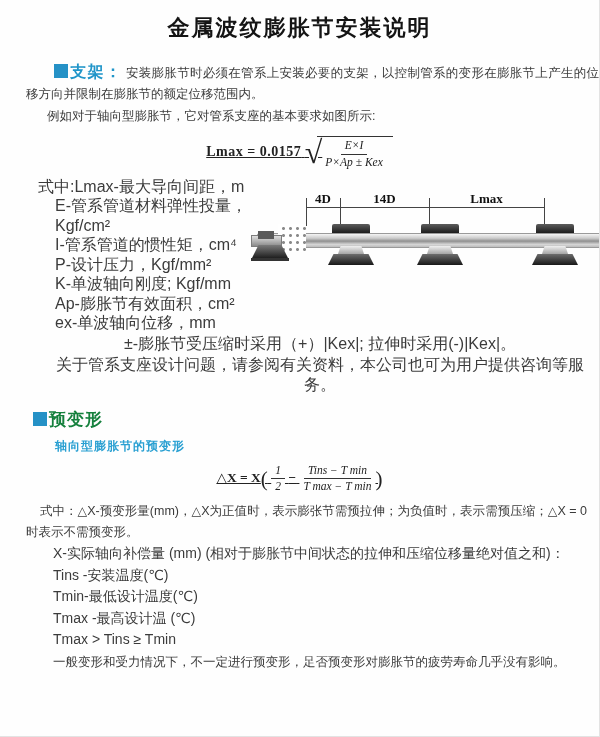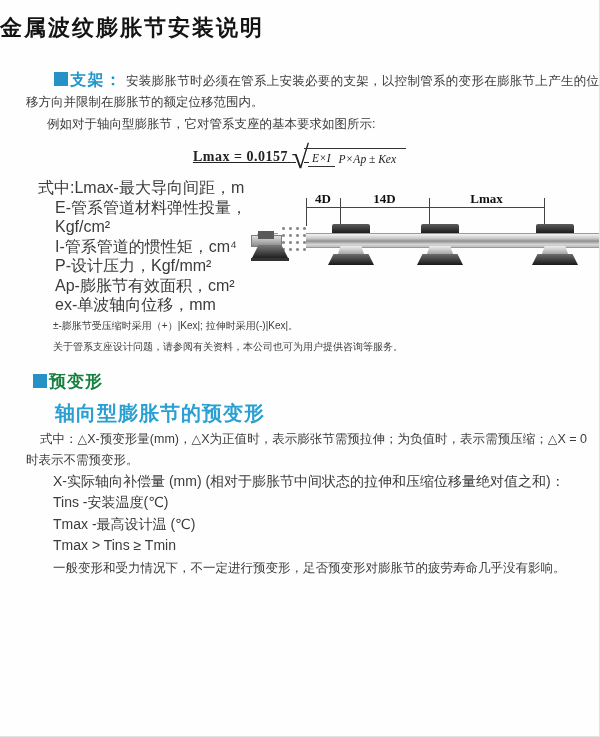--- a/index.html
+++ b/index.html
@@ -4,49 +4,49 @@
 <style>
   html,body{margin:0;padding:0;background:#fff;}
   .page{
     position:relative; width:600px; height:737px; overflow:hidden;
     background:#fefefe; color:#3b3b3b;
     font-family:"Liberation Sans","DejaVu Sans",sans-serif;
     border-right:1px solid #e3e3e3; border-bottom:1px solid #e3e3e3;
     box-sizing:border-box;
   }
   .title{
-    margin:13px 0 26px; text-align:left;
+    margin:13px 0 18px; text-align:center;
     font-size:22px; font-weight:700; color:#141414; letter-spacing:2px;
   }
   .para{margin:0 0 0 26px; font-size:12.5px; line-height:21px; text-align:justify; color:#3b3b3b;}
   .p1{text-indent:28px;}
   .sec-head{color:#2095c9; font-size:16px; font-weight:700; letter-spacing:1px;}
   .sq{display:inline-block; width:14px; height:14px; background:#2591c6; vertical-align:-1px; margin-right:2px;}
   .example-line{margin-top:1px; text-indent:21px;}
 
   
   .formula-block{
     text-align:center; margin:9px 0 7px;
     font-family:"Liberation Serif","DejaVu Serif",serif; color:#222; font-size:14px;text-decoration:underline;
   }
   .f-pre{font-weight:700; letter-spacing:0.5px;}
   .rad{font-size:32px; line-height:0.85; vertical-align:middle; font-weight:400; color:#222;}
   .radbody{display:inline-block; border-top:1.5px solid #333; margin-left:-5px; padding:2px 6px 0 4px; vertical-align:middle;}
-  .frac{display:inline-flex; flex-direction:row; align-items:center; vertical-align:middle; line-height:1.2; font-size:11.5px; font-style:italic;}
+  .frac{display:inline-flex; flex-direction:column; align-items:center; vertical-align:middle; line-height:1.2; font-size:11.5px; font-style:italic;}
   .frac .num{padding:0 4px 1px; border-bottom:1px solid #333;}
   .frac .den{padding:1px 4px 0;}
   .bigp{font-size:21px; vertical-align:middle; font-weight:400;}
   .f2{font-size:13.5px; font-weight:700;}
   .f2 .frac{font-weight:400;}
 
   
   .defs-wrap{position:relative; margin-top:4px; min-height:128px;}
   .def-line{margin-left:55px; width:230px; font-size:16px; line-height:19.5px; color:#3b3b3b;}
   .def-line.lead{margin-left:38px;}
-  .note-line{margin:1px 12px 0 53px; font-size:10px; line-height:20px; color:#3b3b3b;}
+  .note-line{margin:1px 12px 0 53px; font-size:16px; line-height:20px; color:#3b3b3b;text-align:center;}
 
   
   .diagram{position:absolute; left:251px; top:192px; width:357px; height:92px;}
   .dim-line{position:absolute; left:55px; top:15px; width:238px; border-top:1px solid #444;}
   .tick{position:absolute; top:6px; height:28px; border-left:1px solid #444;}
   .t1{left:55px}.t2{left:89px}.t3{left:178px}.t4{left:293px}
   .dim-label{position:absolute; top:-1px; text-align:center; font:700 13px "Liberation Serif","DejaVu Serif",serif; color:#111;}
   .l1{left:55px; width:34px}.l2{left:89px; width:89px}.l3{left:178px; width:115px}
   .pipe{position:absolute; left:6px; top:41px; width:349px; height:13px;
     background:linear-gradient(#f4f4f4,#cccccc 32%,#909090 55%,#d6d6d6 80%,#bdbdbd);
@@ -66,21 +66,21 @@
     background:linear-gradient(#5c5c5c,#1c1c1c); border-radius:2px 2px 0 0;}
   .saddle{position:absolute; left:11px; top:54px; width:26px; height:8px;
     background:linear-gradient(#efefef,#a5a5a5); outline:1px solid #4a4a4a;
     clip-path:polygon(10% 0,90% 0,100% 100%,0 100%);}
   .gbase{position:absolute; left:1px; top:62px; width:46px; height:11px;
     background:linear-gradient(#6d6d6d,#181818); clip-path:polygon(12% 0,88% 0,100% 100%,0 100%);}
 
   
   .sec2-head{margin:13px 0 5px 33px; font-size:17px; font-weight:700; color:#15803d; letter-spacing:1px;}
   .body-para{margin:0 12px 0 31px; text-indent:17px; font-size:12.5px; line-height:22px; text-align:justify;}
-  .sub-blue{margin:7px 0 2px 55px; font-size:20px; font-weight:700; color:#2aa0d2; letter-spacing:1px;}
+  .sub-blue{margin:7px 0 2px 55px; font-size:12px; font-weight:700; color:#2aa0d2; letter-spacing:1px;}
   .explain-para{margin:2px 12px 0 26px; text-indent:14px; font-size:12.5px; line-height:21px; text-align:justify;}
   .temp-line{margin-left:53px; font-size:14px; line-height:21.5px;}
   .note-para{margin:1px 12px 0 53px; font-size:12.5px; line-height:21px;}
 </style>
 </head>
 <body>
 
 <div class="page">
 
   <h1 class="title">金属波纹膨胀节安装说明</h1>
@@ -97,20 +97,21 @@
           <span class="num">E×I</span>
           <span class="den">P×Ap ± Kex</span>
         </span></span>
   </div>
 
   <div class="defs-wrap">
     <div class="def-line lead">式中:Lmax-最大导向间距，m</div>
     <div class="def-line">E-管系管道材料弹性投量，Kgf/cm²</div>
     <div class="def-line">I-管系管道的惯性矩，cm⁴</div>
     <div class="def-line">P-设计压力，Kgf/mm²</div>
+    <div class="def-line">K-单波轴向刚度; Kgf/mm</div>
     <div class="def-line">Ap-膨胀节有效面积，cm²</div>
     <div class="def-line">ex-单波轴向位移，mm</div>
   </div>
 
   <div class="note-line">±-膨胀节受压缩时采用（+）|Kex|; 拉伸时采用(-)|Kex|。</div>
   <div class="note-line">关于管系支座设计问题，请参阅有关资料，本公司也可为用户提供咨询等服务。</div>
 
   <div class="diagram">
     <div class="dim-line"></div>
     <div class="tick t1"></div>
@@ -140,21 +141,34 @@
       <div class="clamp"></div>
       <div class="saddle"></div>
       <div class="gbase"></div>
     </div>
   </div>
 
   <div class="sec2-head"><span class="sq"></span><span>预变形</span></div>
 
   <h3 class="sub-blue">轴向型膨胀节的预变形</h3>
 
+  <div class="formula-block f2">
+    <span>△X = X</span><span class="bigp">(</span>
+    <span class="frac">
+        <span class="num">1</span>
+        <span class="den">2</span>
+      </span>
+    <span>−</span>
+    <span class="frac">
+        <span class="num">Tins − T min</span>
+        <span class="den">T max − T min</span>
+      </span><span class="bigp">)</span>
+  </div>
 
   <div class="explain-para">式中：△X-预变形量(mm)，△X为正值时，表示膨张节需预拉伸；为负值时，表示需预压缩；△X = 0时表示不需预变形。</div>
   <div class="temp-line">X-实际轴向补偿量 (mm) (相对于膨胀节中间状态的拉伸和压缩位移量绝对值之和)：</div>
   <div class="temp-line">Tins -安装温度(℃)</div>
+  <div class="temp-line">Tmin-最低设计温度(℃)</div>
   <div class="temp-line">Tmax -最高设计温 (℃)</div>
   <div class="temp-line">Tmax &gt; Tins ≥ Tmin</div>
   <div class="note-para">一般变形和受力情况下，不一定进行预变形，足否预变形对膨胀节的疲劳寿命几乎没有影响。</div>
 
 </div>
 
 </body></html>

